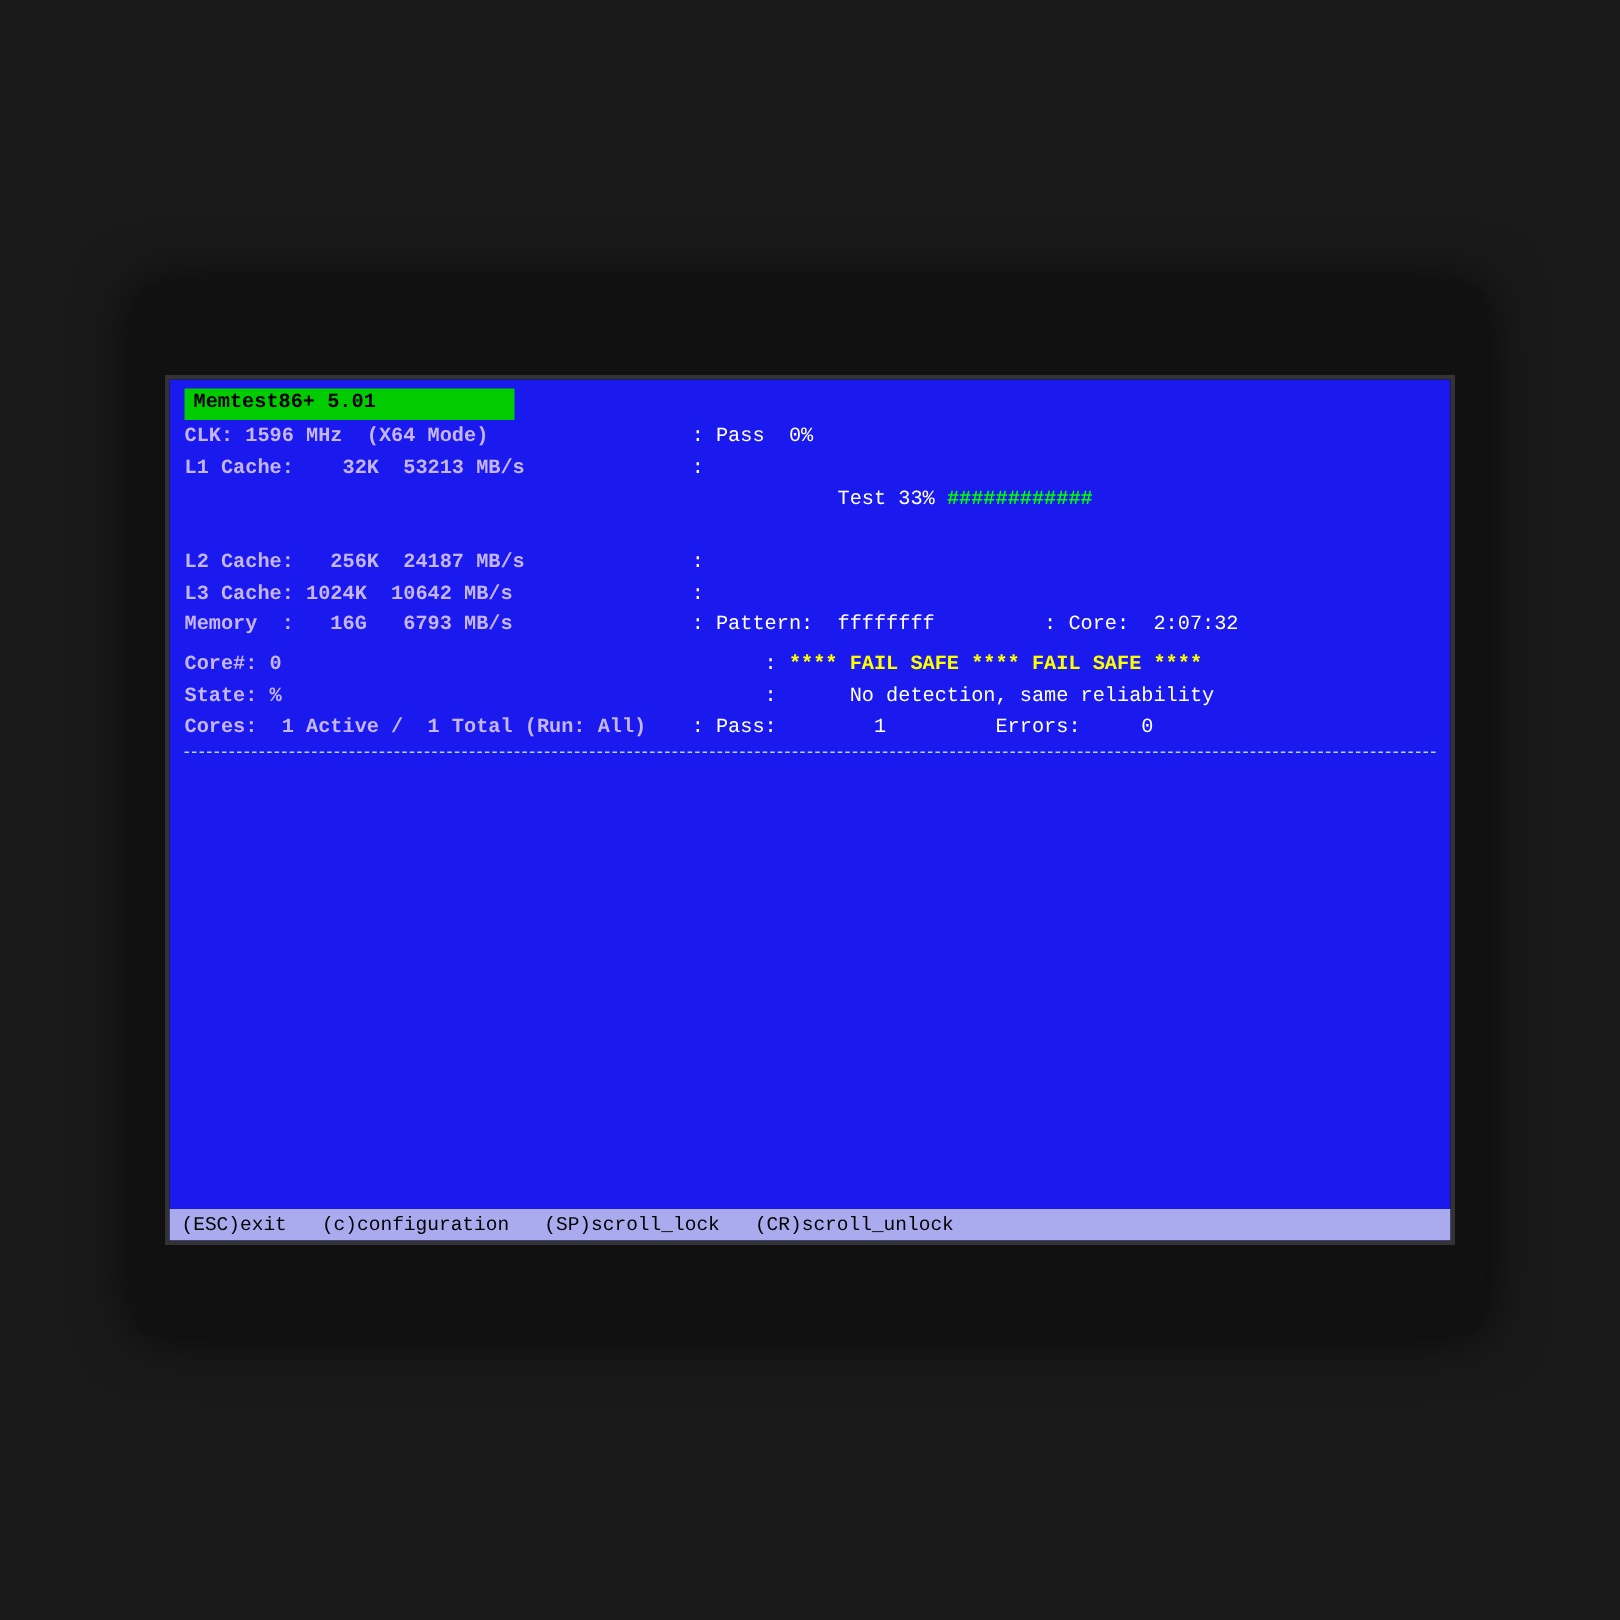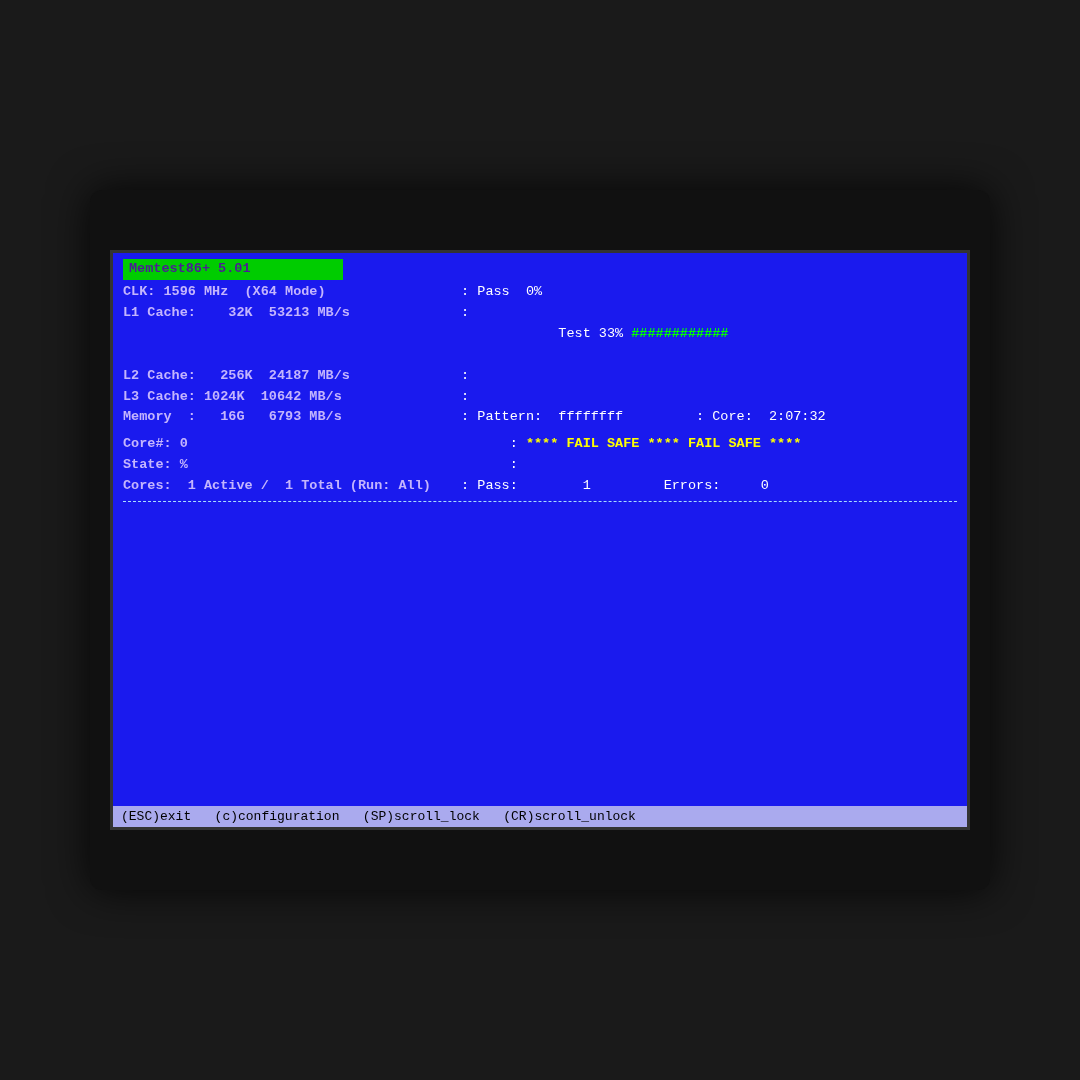--- a/index.html
+++ b/index.html
@@ -45,21 +45,21 @@
       background: #1a1aee;
     }
 
     .title-bar {
       display: flex;
       margin-bottom: 2px;
     }
 
     .title-highlight {
       background: #00cc00;
-      color: #4c1d95;
+      color: #000000;
       font-weight: bold;
       padding: 0 6px;
       min-width: 220px;
       display: inline-block;
     }
 
     .title-right {
       color: #fff;
       padding-left: 16px;
     }
@@ -161,20 +161,21 @@
 
       <div class="info-row">
         <span class="col-left">Core#: 0</span>
         <span>       : </span>
         <span class="fail-safe col-right">**** FAIL SAFE **** FAIL SAFE ****</span>
       </div>
 
       <div class="info-row">
         <span class="col-left">State: %</span>
         <span>       : </span>
+        <span class="col-right">     No detection, same reliability</span>
       </div>
 
       <div class="info-row">
         <span class="col-left">Cores:  1 Active /  1 Total (Run: All)</span>
         <span> : </span>
         <span class="col-right">Pass:        1         Errors:     0</span>
       </div>
 
       <hr class="divider">
 

